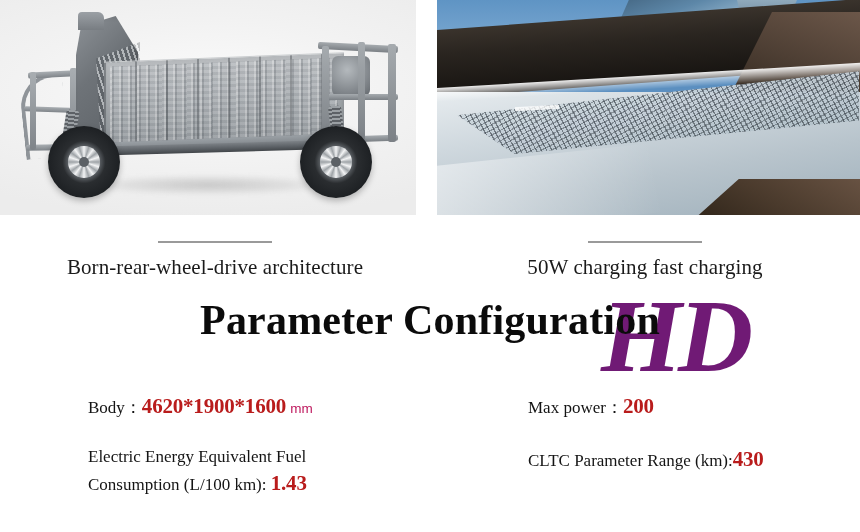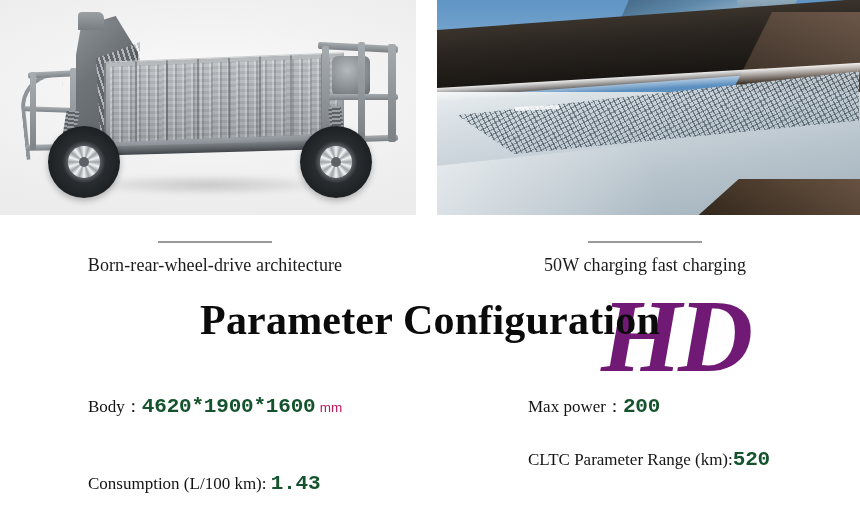--- a/index.html
+++ b/index.html
@@ -352,21 +352,21 @@
   .caption-cell.right { left: 430px; }
   .cap-rule {
     width: 114px;
     height: 2px;
     background: #9a9a9a;
     margin: 26px auto 0 auto;
   }
   .cap-text {
     margin-top: 12px;
     font-family: "Liberation Serif", serif;
-    font-size: 18px;
+    font-size: 21px;
     color: #1a1a1a;
     letter-spacing: .1px;
   }
 
   
   .title-wrap {
     position: absolute;
     left: 0;
     top: 296px;
     width: 860px;
@@ -419,24 +419,24 @@
     font-family: "Liberation Serif", serif;
     font-size: 17px;
     color: #141414;
     line-height: 1.42;
     white-space: nowrap;
   }
   .spec-line.wrap { white-space: normal; max-width: 270px; }
 
   .spec-label { font-family: "Liberation Serif", serif; }
   .spec-value {
-    font-family: Liberation Mono, monospace;
+    font-family: Liberation Serif, serif;
     font-weight: bold;
     font-size: 21px;
-    color: #14532d;
+    color: #b91c1c;
     letter-spacing: -.2px;
     text-align: center;
   }
   .spec-unit {
     font-family: "Liberation Sans", sans-serif;
     font-size: 13.5px;
     color: #be185d;
     font-weight: normal;
   }
 </style>
@@ -534,37 +534,37 @@
     <div class="spec-col col-left">
 
       <div class="spec-item row1">
         <div class="spec-line">
           <span class="spec-label">Body：</span><span class="spec-value">4620*1900*1600</span> <span class="spec-unit">mm</span>
         </div>
       </div>
 
       <div class="spec-item row2">
         <div class="spec-line wrap">
-          <br>
+          <span class="spec-label">Electric Energy Equivalent Fuel</span><br>
           <span class="spec-label">Consumption (L/100 km): </span><span class="spec-value">1.43</span>
         </div>
       </div>
 
     </div>
 
     <div class="spec-col col-right">
 
       <div class="spec-item row1">
         <div class="spec-line">
           <span class="spec-label">Max power：</span><span class="spec-value">200</span>
         </div>
       </div>
 
       <div class="spec-item row2">
         <div class="spec-line">
-          <span class="spec-label">CLTC Parameter Range (km):</span><span class="spec-value">520</span>
+          <span class="spec-label">CLTC Parameter Range (km):</span><span class="spec-value">430</span>
         </div>
       </div>
 
     </div>
   </div>
 
 </div>
 
 </body></html>

